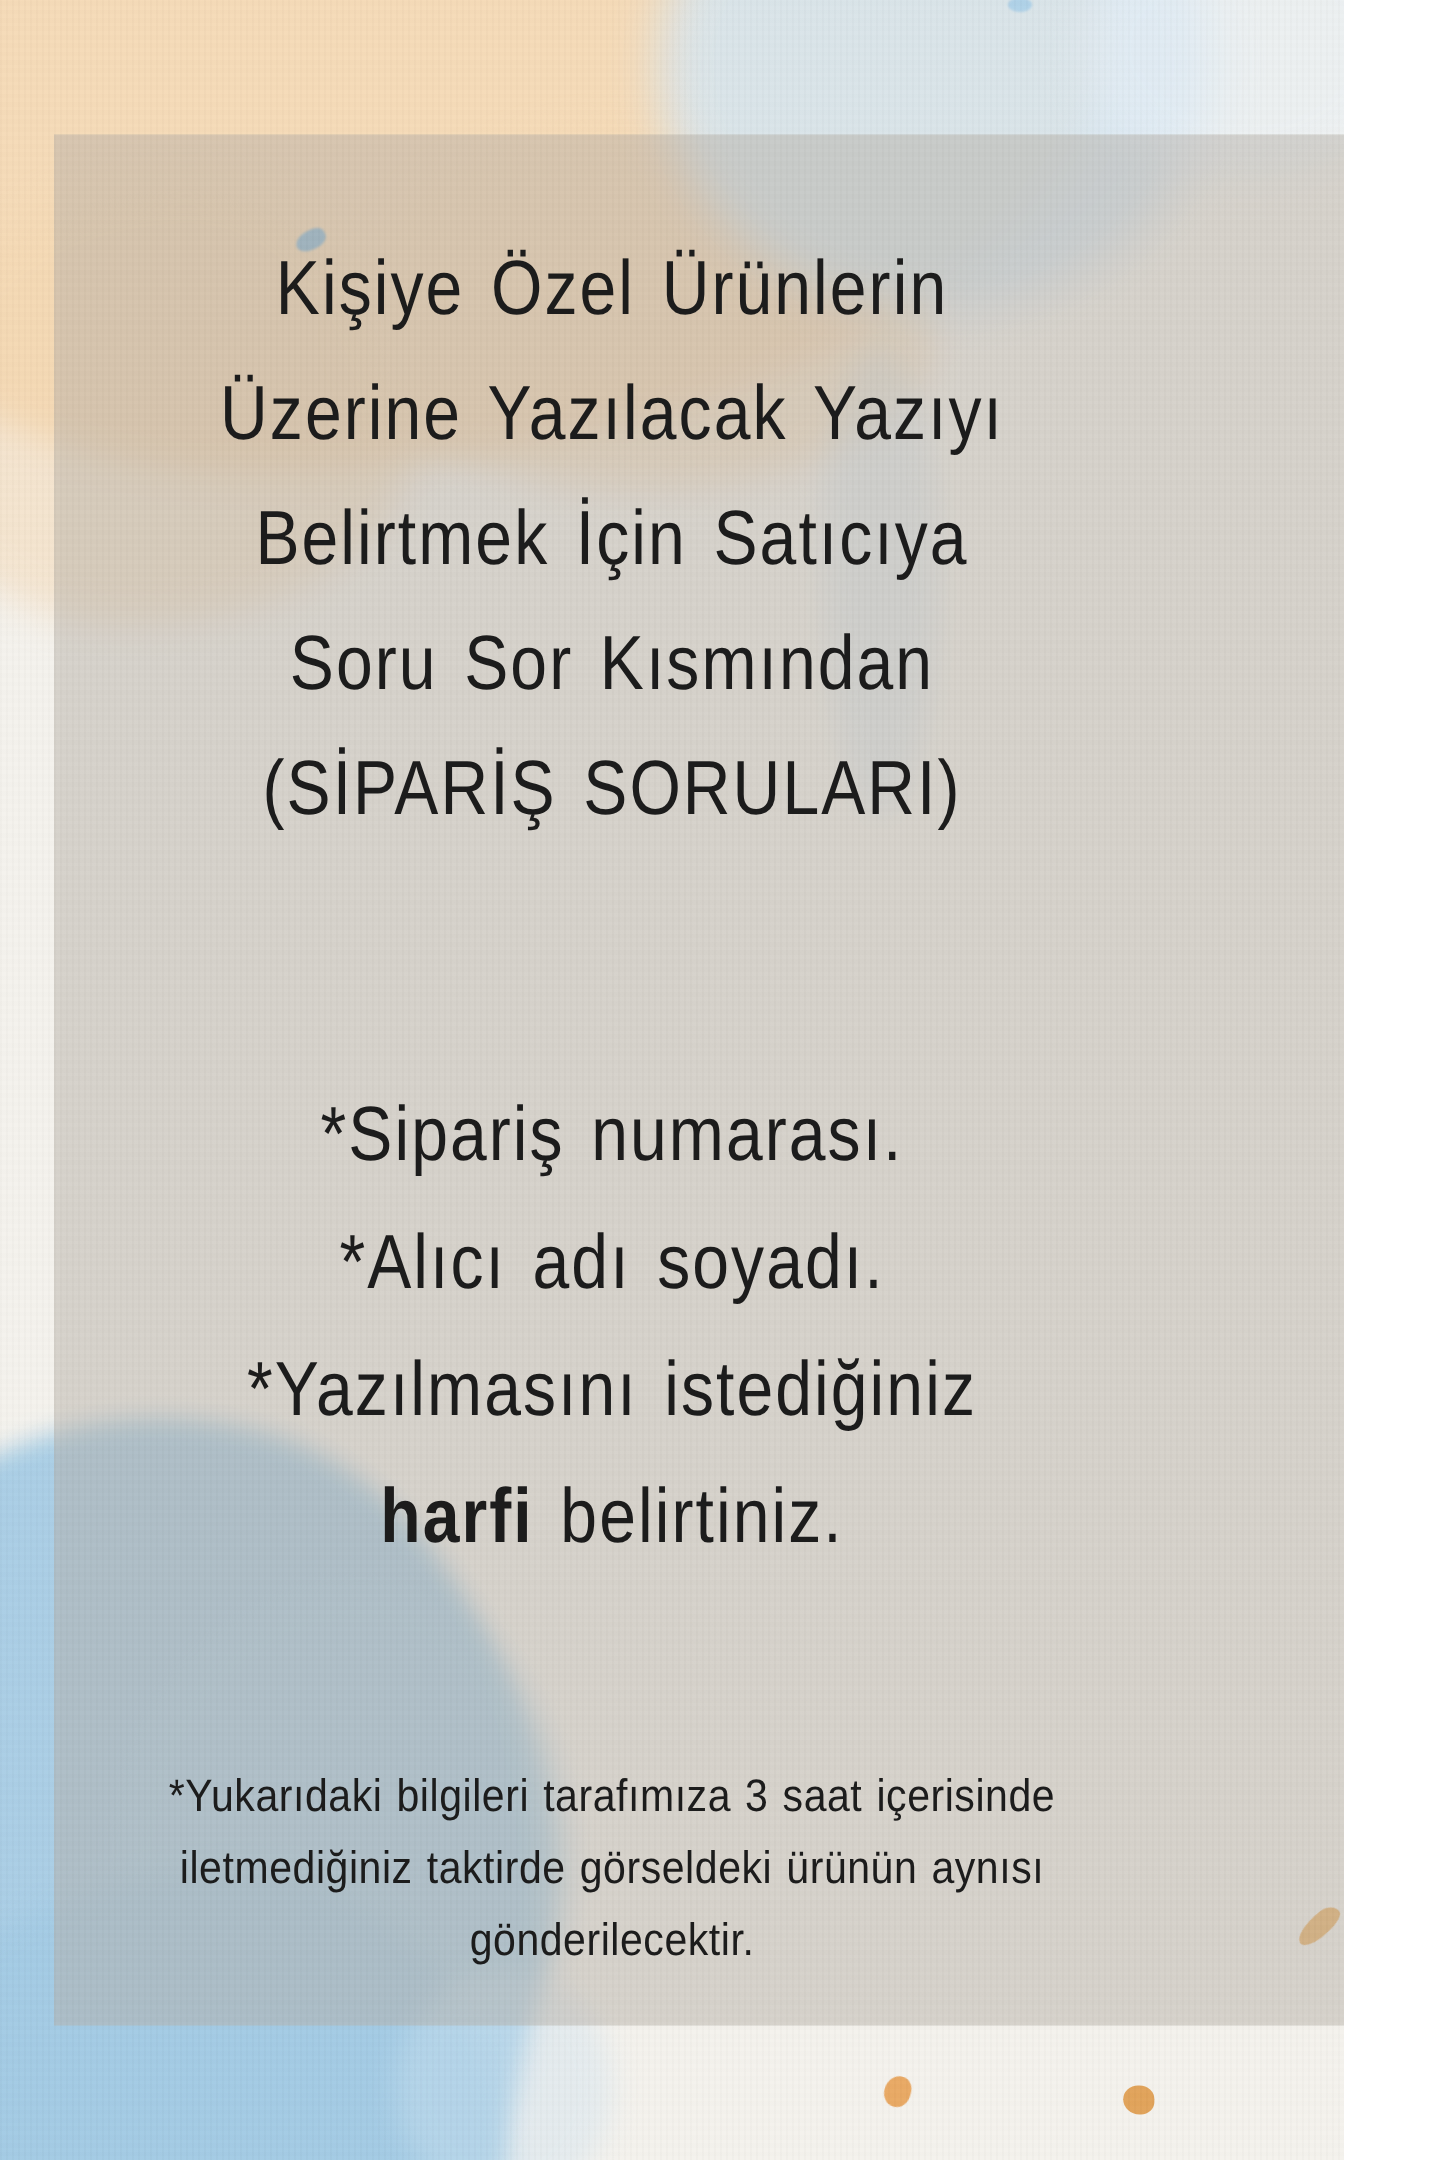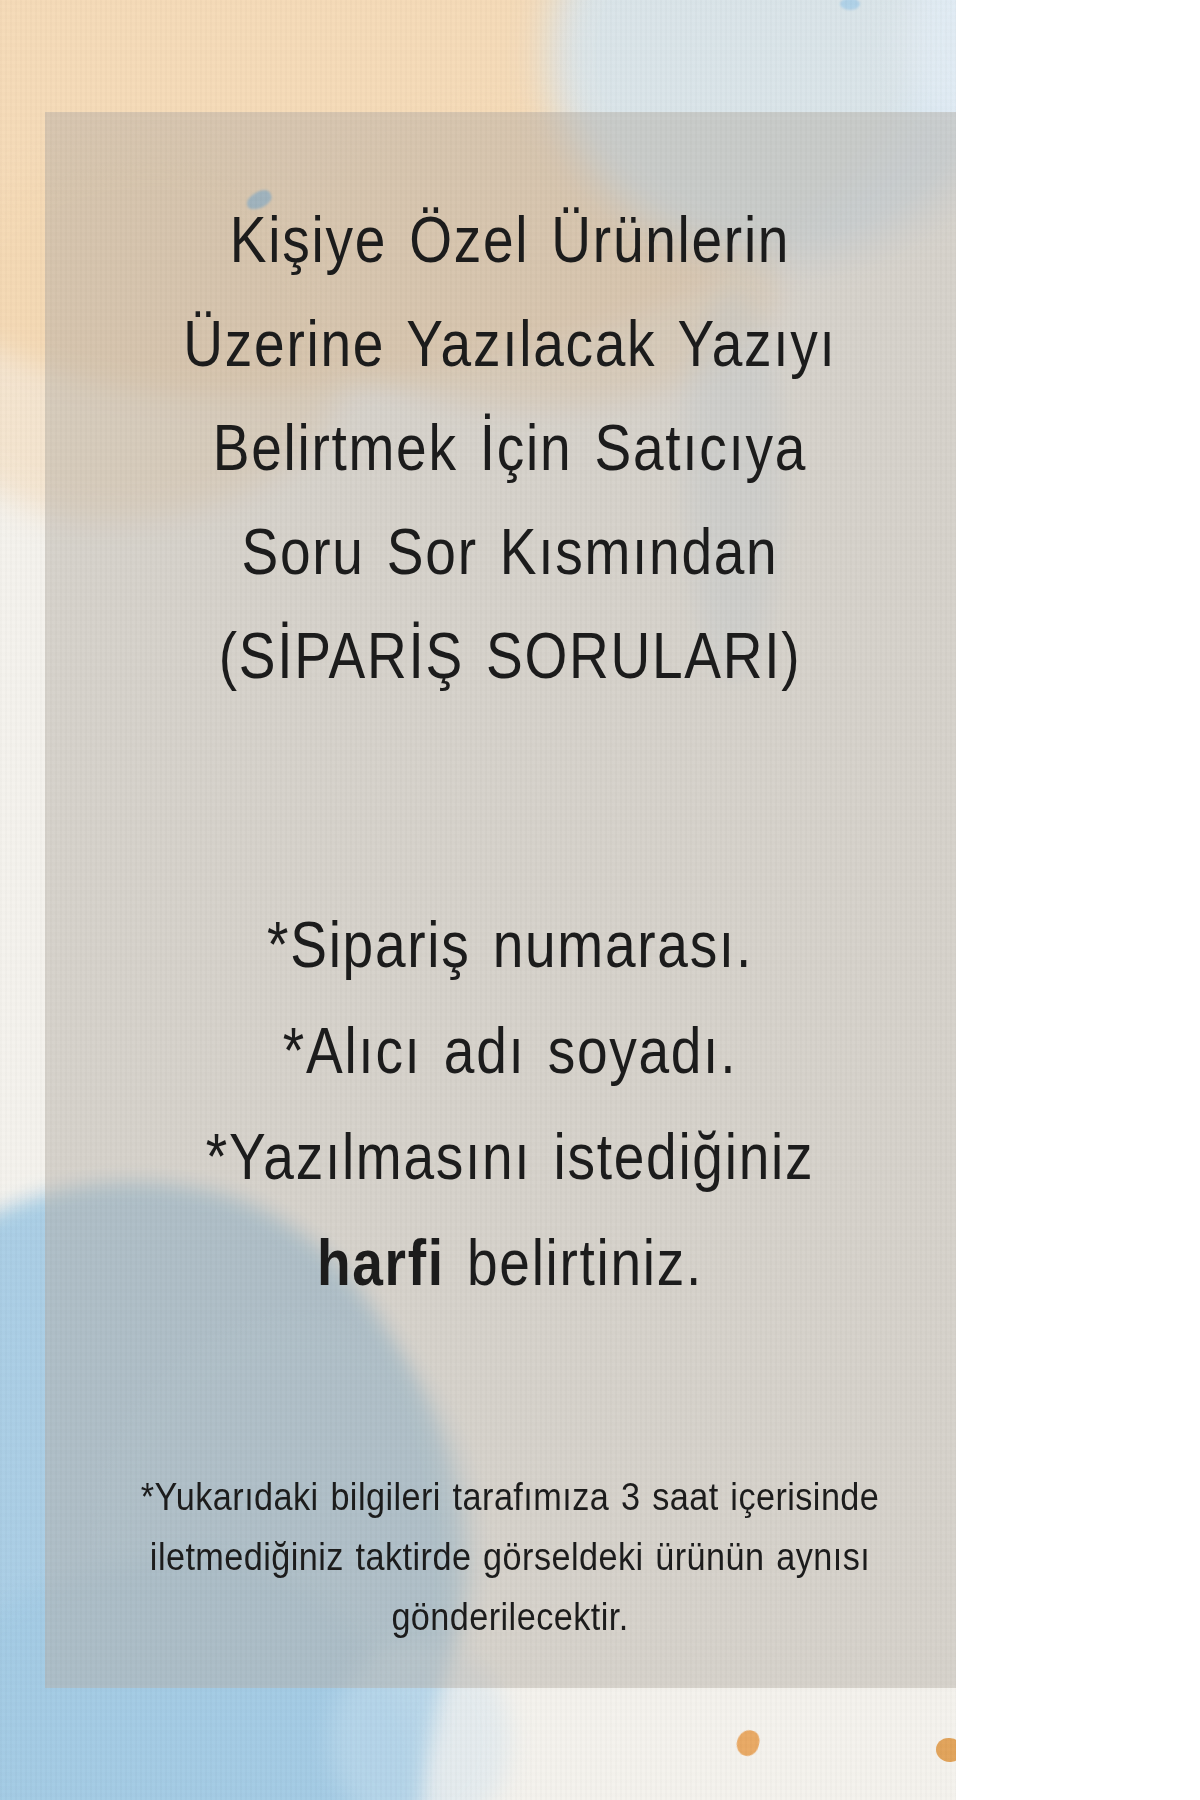--- a/index.html
+++ b/index.html
@@ -1,18 +1,18 @@
 <!DOCTYPE html>
 <html style="--paper-color: #f4f2ed; --panel-color: #d5d1cb; --text-color: #1c1c1c; --watercolor-orange: #f6d8b2; --watercolor-blue: #a5cce5;"><head>
 <meta charset="utf-8">
 <style>
   html,body{margin:0;padding:0;background:#ffffff;}
   .canvas{
     position:relative;
-    width:956px;height:1800px;
+    width:1120px;height:1800px;
     background:var(--paper-color,#f4f2ed);
     overflow:hidden;
     font-family:"Liberation Sans", sans-serif;
   }
   
   .blob{position:absolute;pointer-events:none;}
 
   .o-main {left:-140px;top:-190px;width:1070px;height:570px;background:var(--watercolor-orange,#f6d8b2);
            border-radius:45% 55% 62% 38% / 52% 46% 58% 42%;filter:blur(14px);transform:rotate(-5deg);opacity:.9;}
   .o-lobe-left{left:-90px;top:150px;width:430px;height:370px;background:#f4d7b1;

